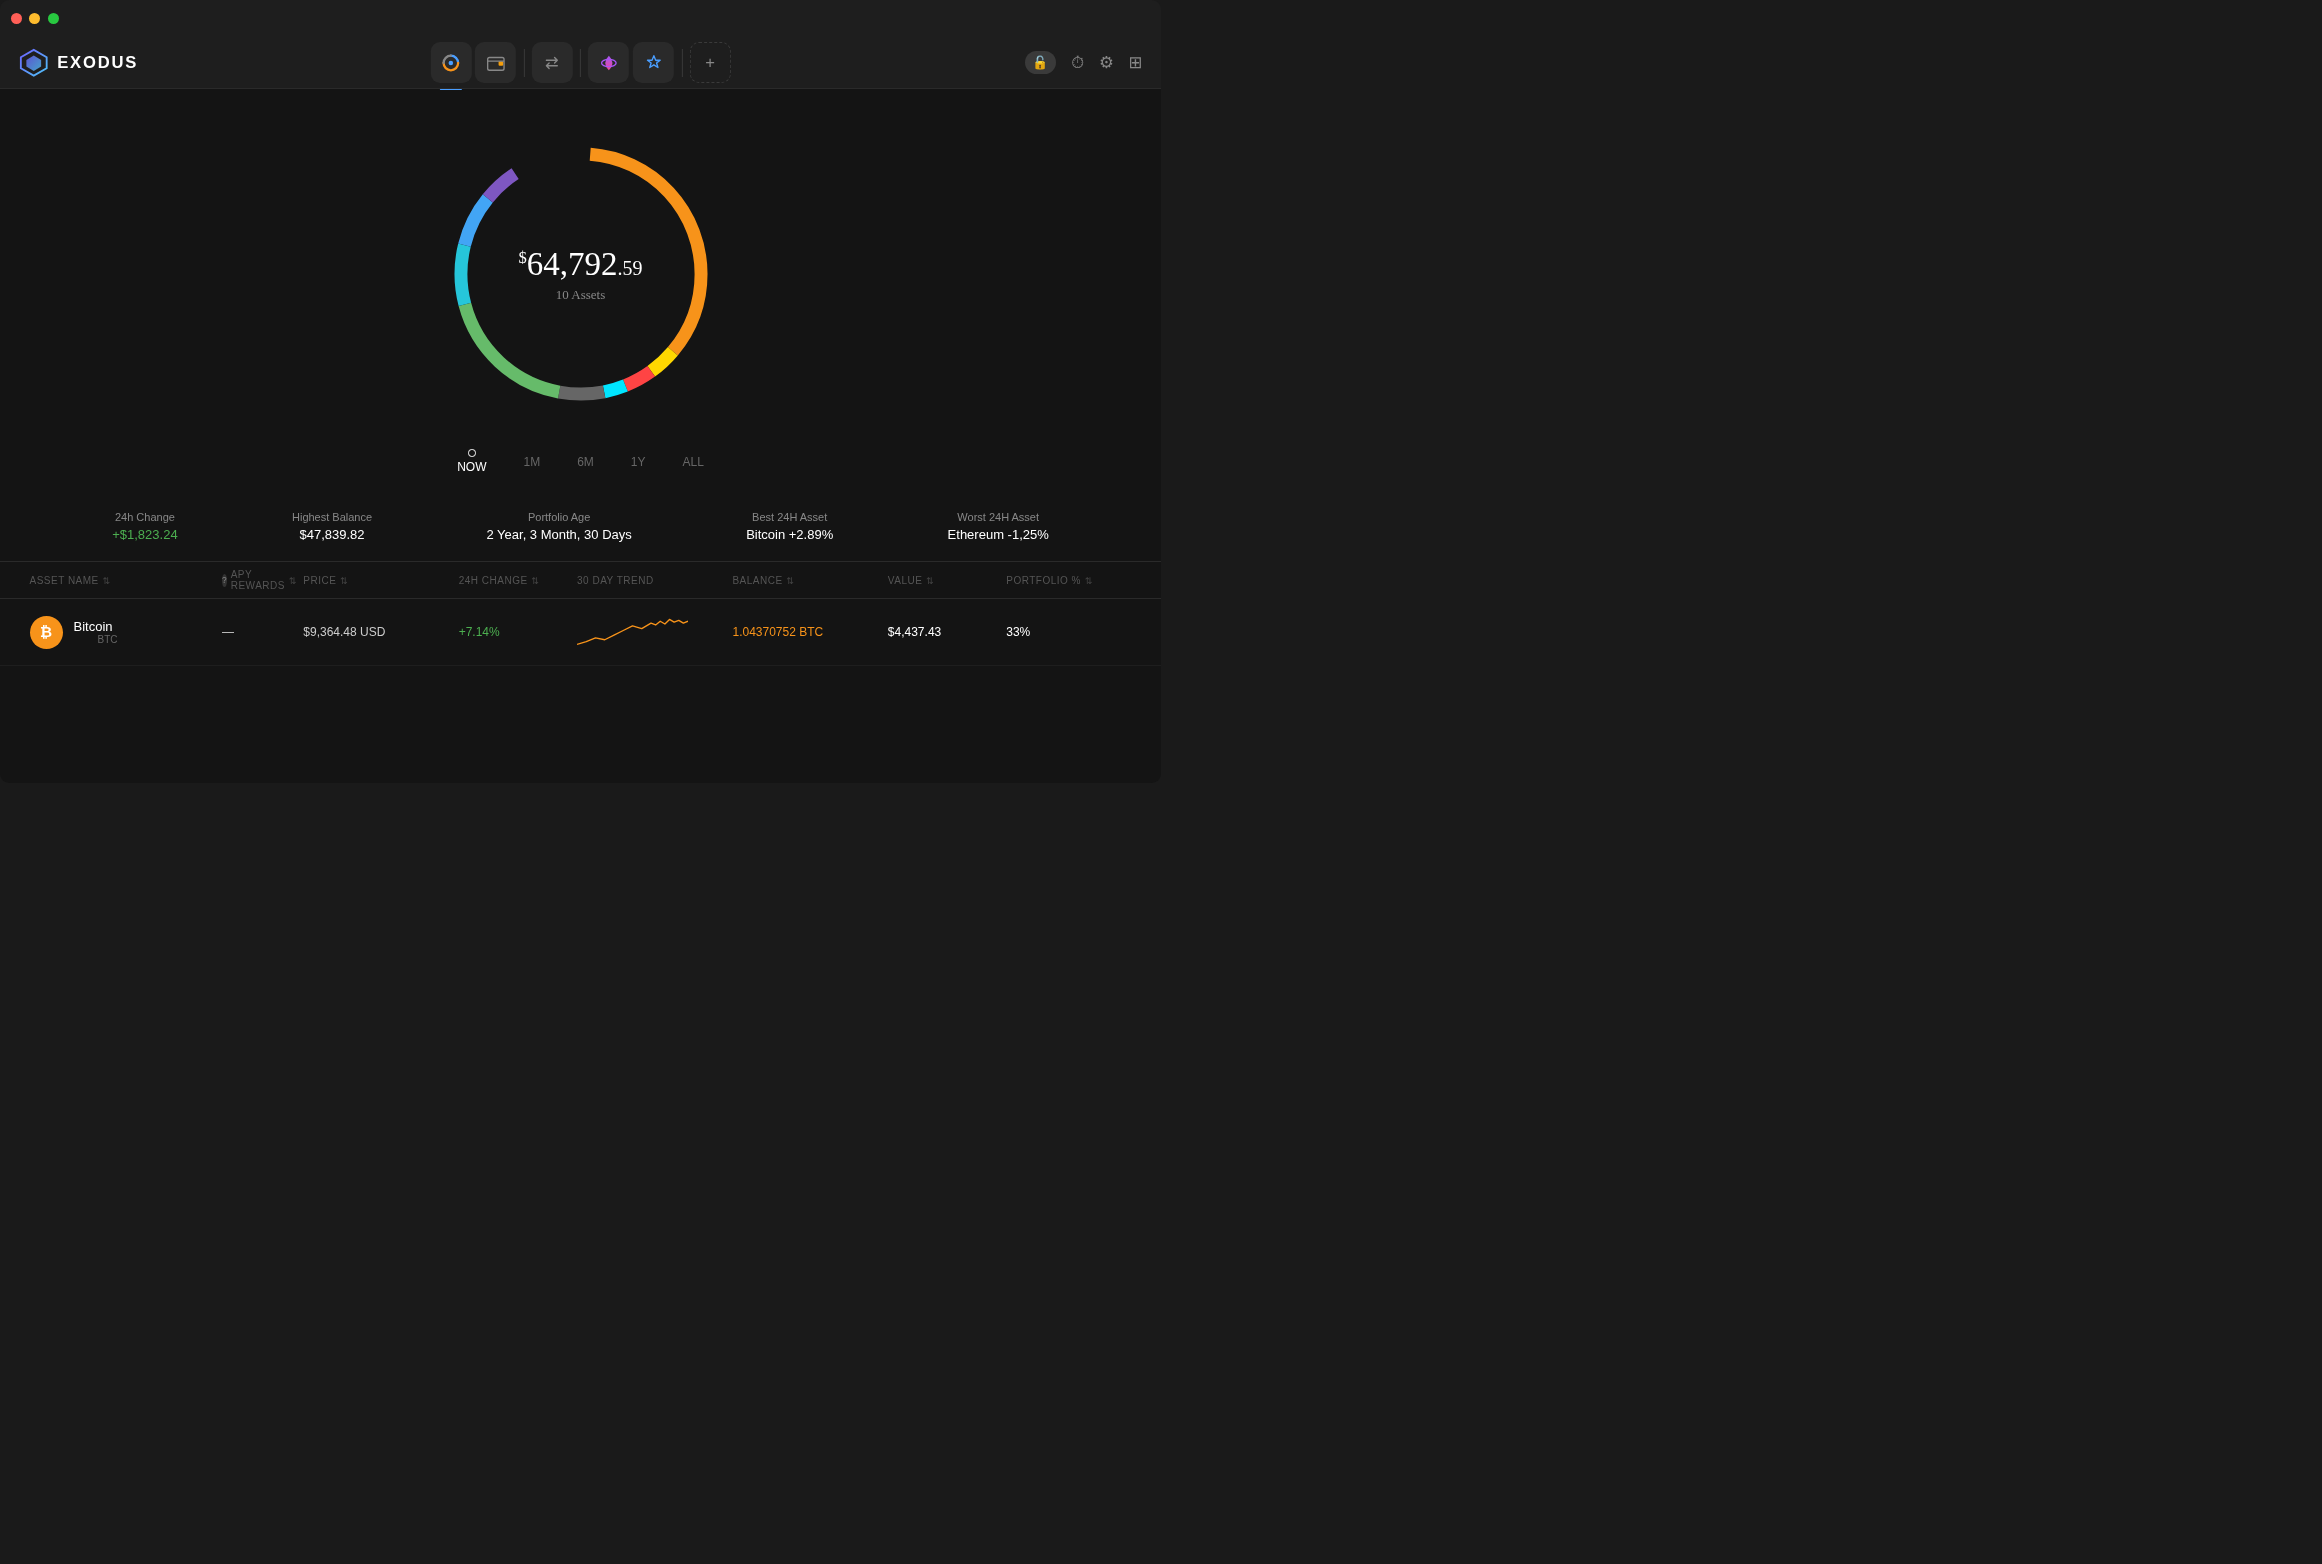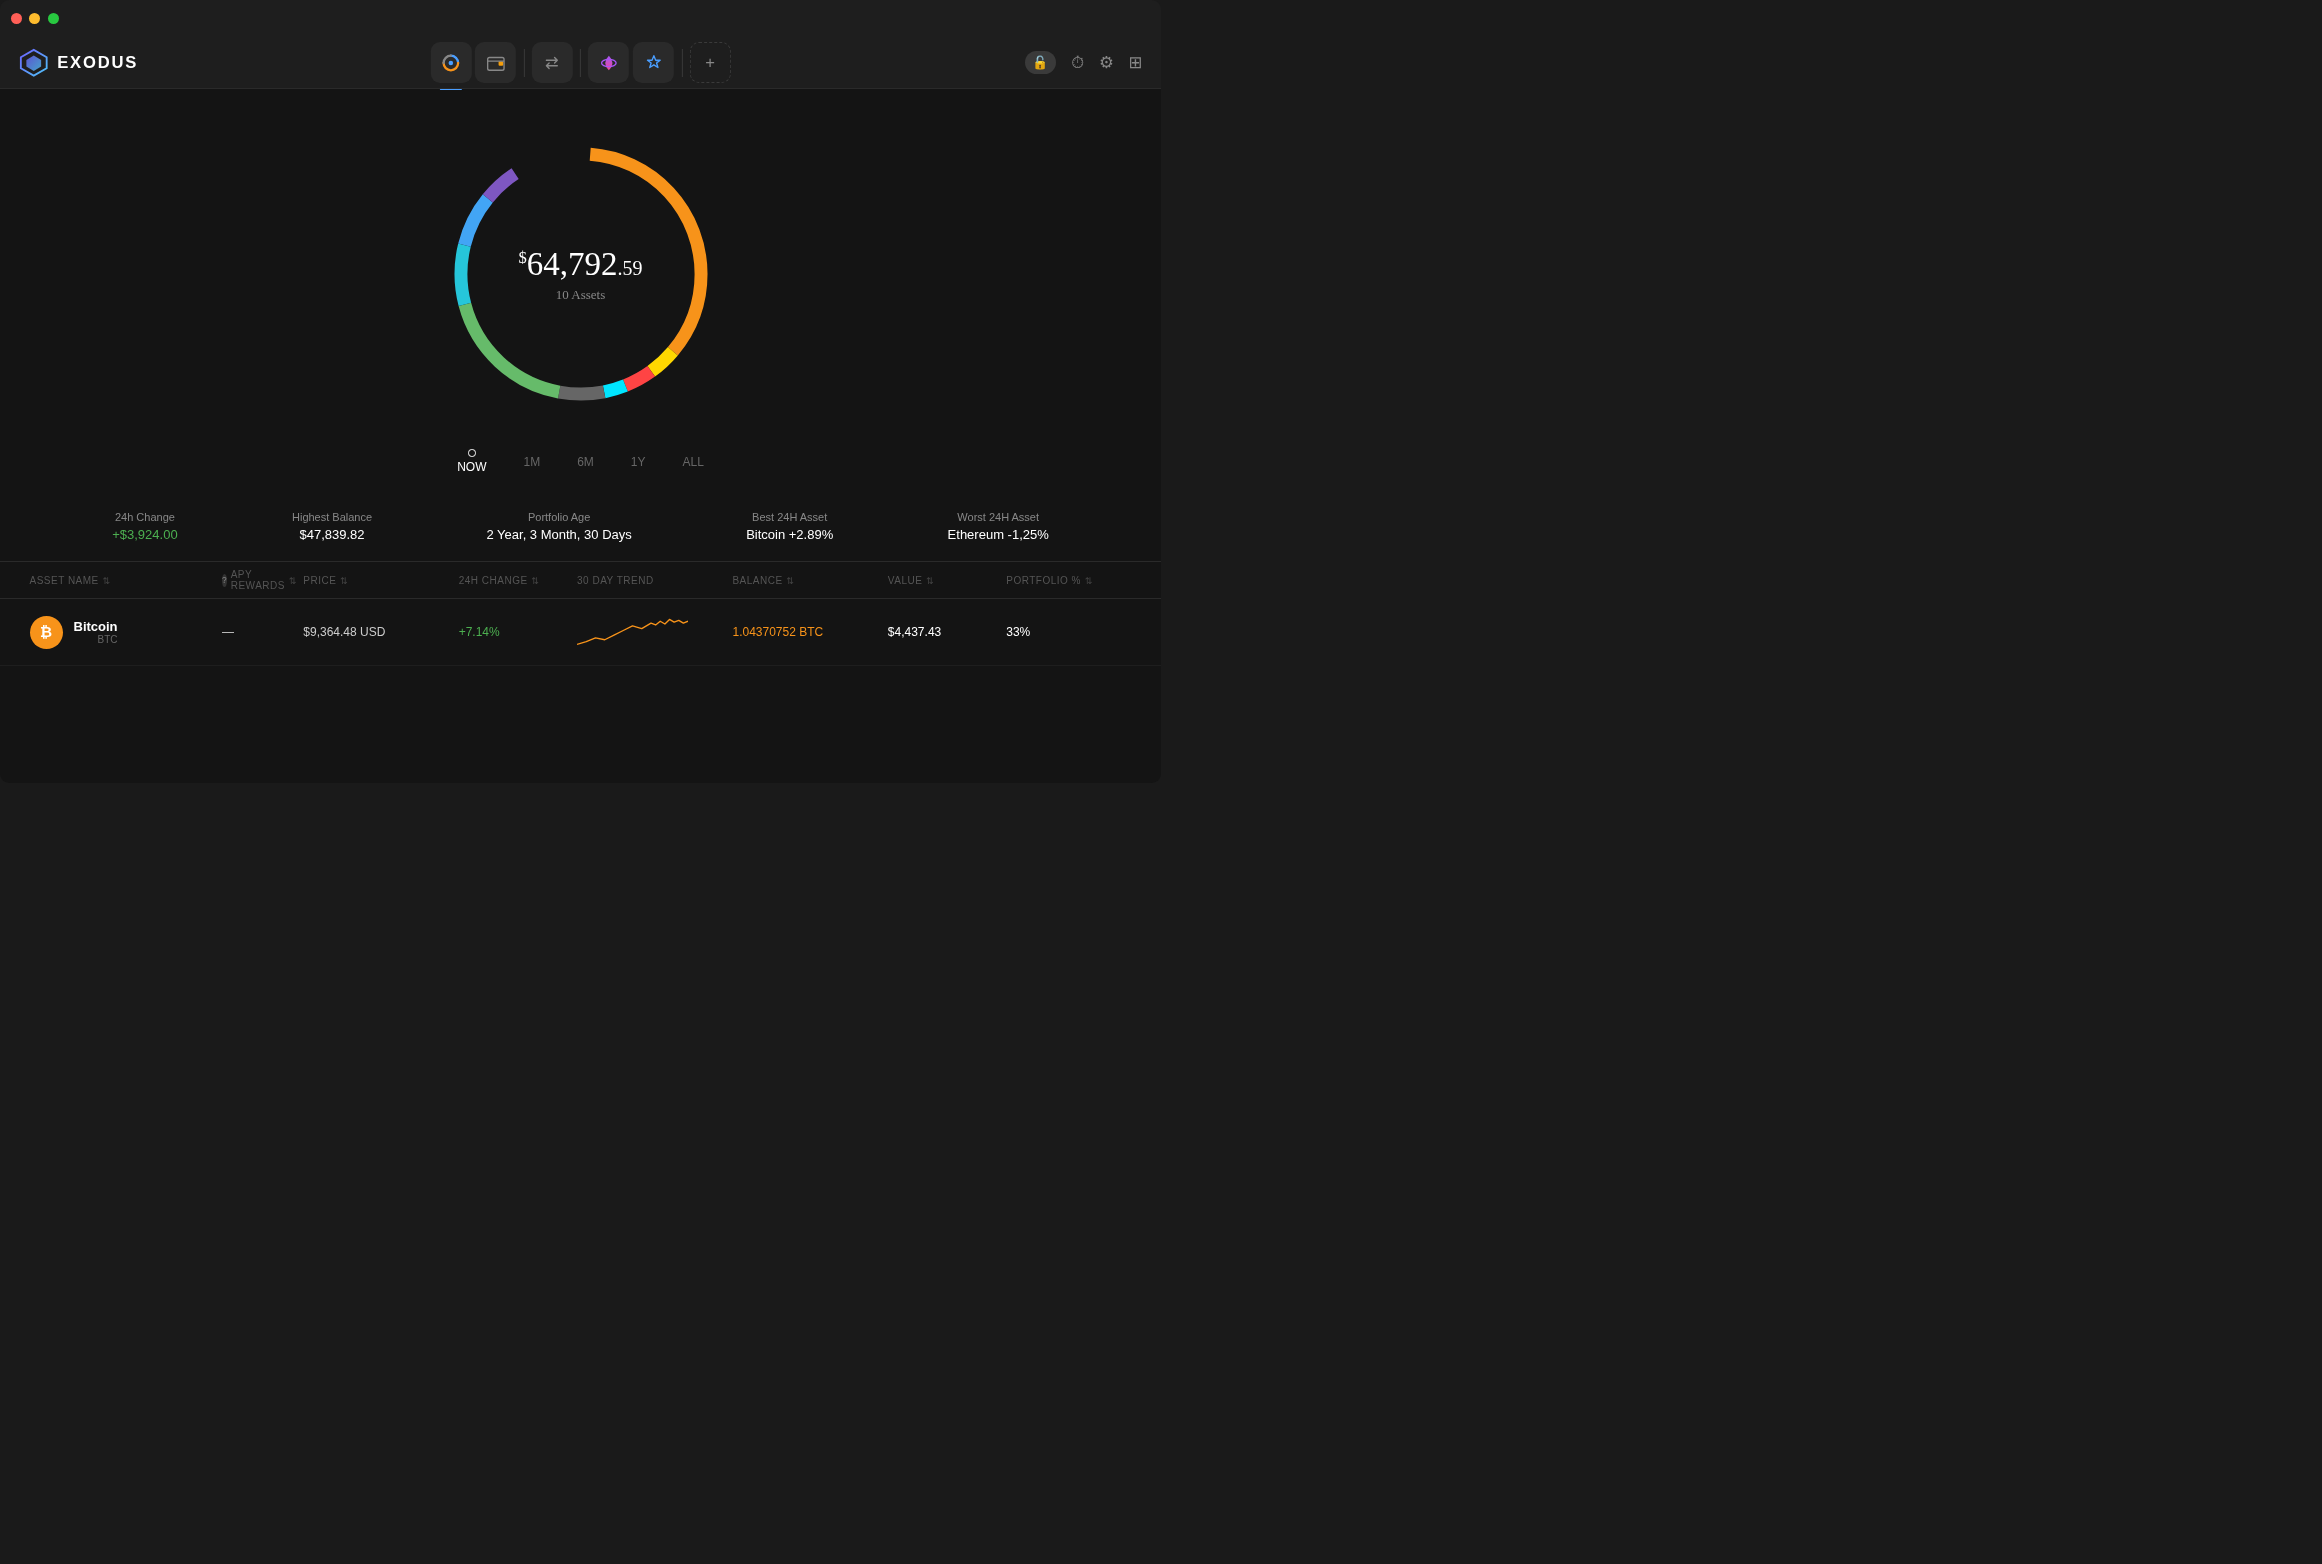--- a/index.html
+++ b/index.html
@@ -322,21 +322,21 @@
     }
     .asset-icon {
       width: 33px; height: 33px;
       border-radius: 50%;
       background: #f7931a;
       display: flex;
       align-items: center;
       justify-content: center;
       font-size: 16.6px;
     }
-    .asset-name { font-size: 13px; font-weight: 700; color: #fff; }
+    .asset-name { font-size: 13px; font-weight: 400; color: #fff; }
     .asset-ticker { font-size: 10px; color: #666; padding-left: 24px; }
     .td { font-size: 12px; color: #ccc; }
     .td.positive { color: #4caf50; }
     .td.highlight { color: #f7931a; }
     .td.white { color: #fff; }
 
     
     .mini-chart {
       width: 111px; height: 37px;
     }
@@ -488,21 +488,21 @@
         <span>1Y</span>
       </div>
       <div class="timeline-item">
         <span>ALL</span>
       </div>
     </div>
 
     <div class="stats-row">
       <div class="stat-item">
         <div class="stat-label">24h Change</div>
-        <div class="stat-value positive">+$3,924.00</div>
+        <div class="stat-value positive">+$1,823.24</div>
       </div>
       <div class="stat-item">
         <div class="stat-label">Highest Balance</div>
         <div class="stat-value">$47,839.82</div>
       </div>
       <div class="stat-item">
         <div class="stat-label">Portfolio Age</div>
         <div class="stat-value">2 Year, 3 Month, 30 Days</div>
       </div>
       <div class="stat-item">

